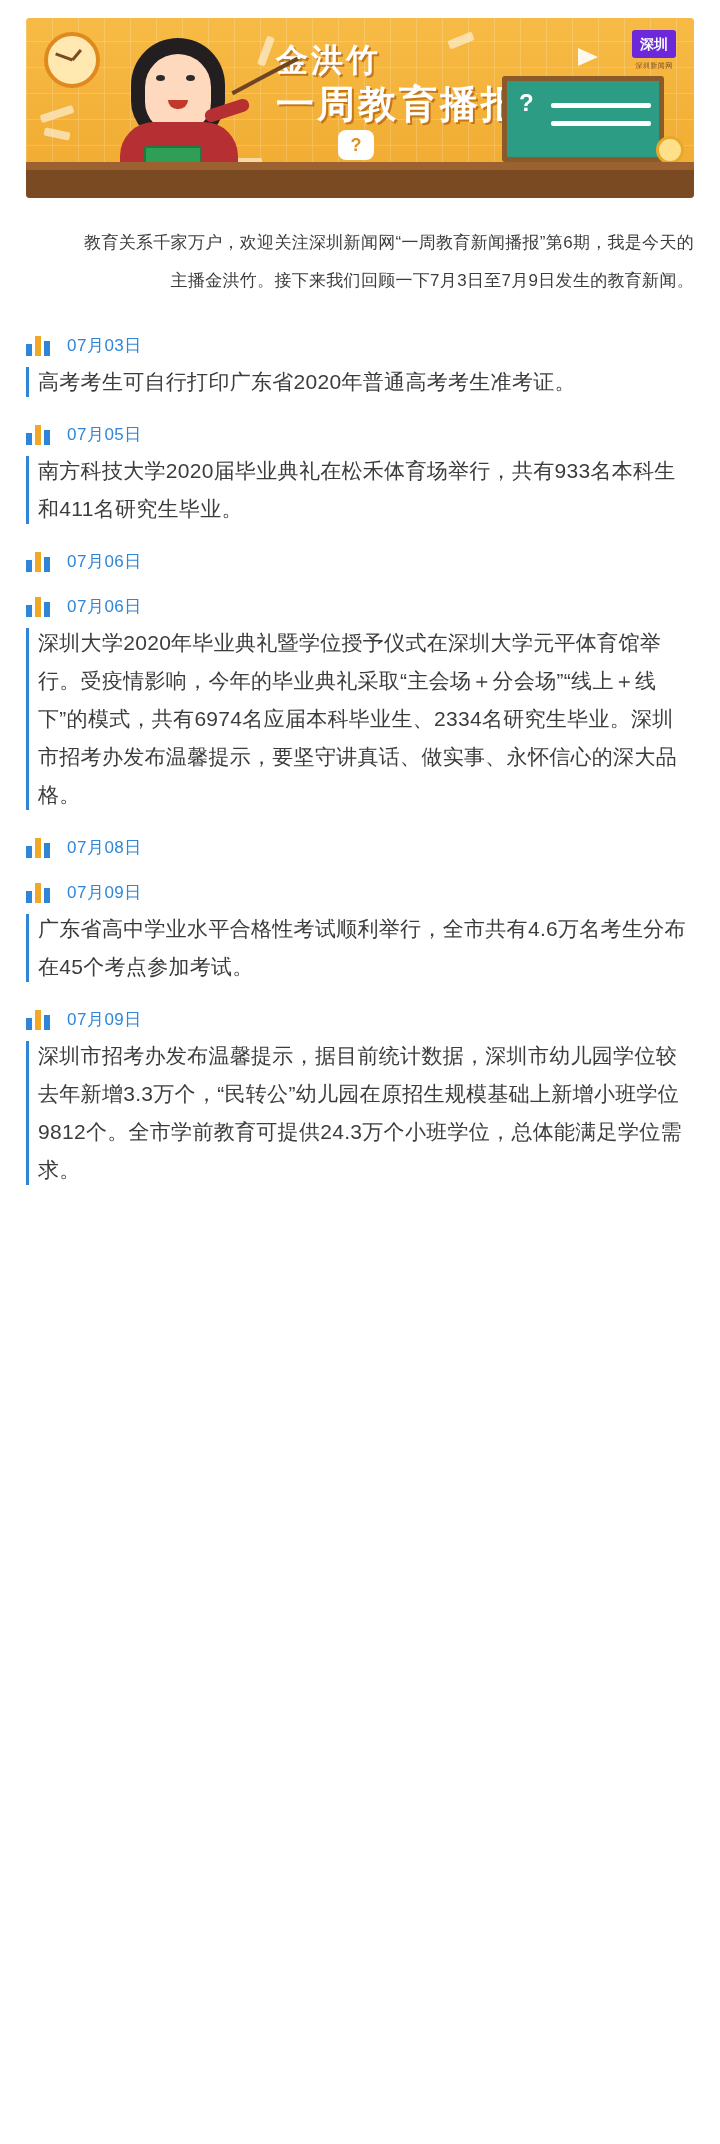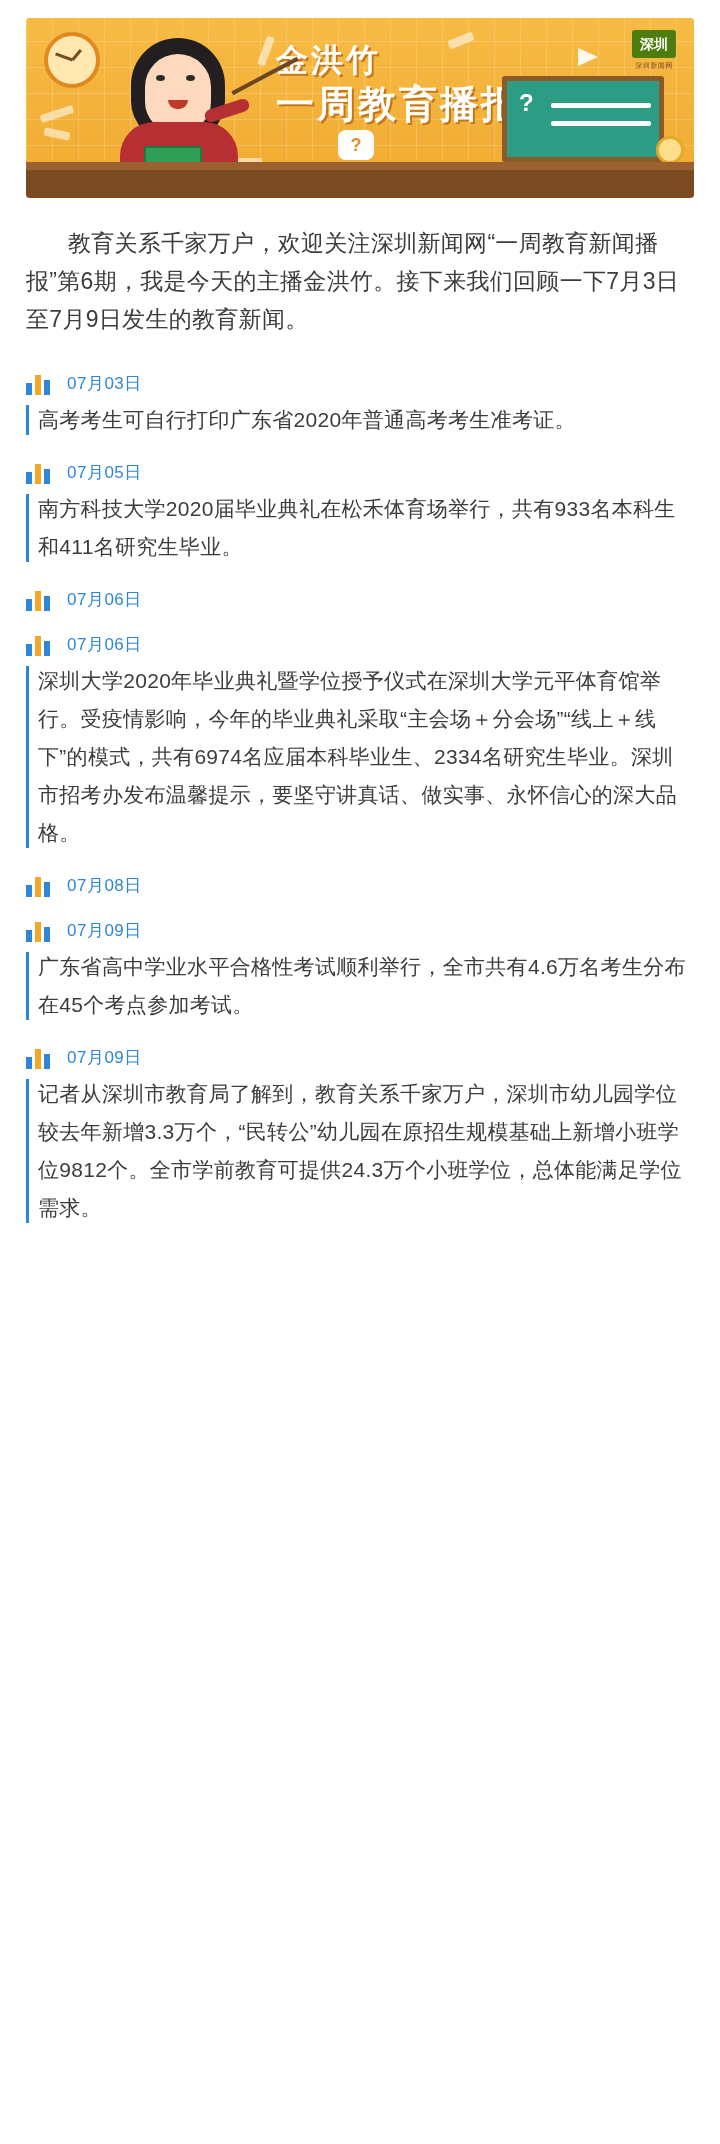--- a/index.html
+++ b/index.html
@@ -67,21 +67,21 @@
   .banner-logo {
     position: absolute;
     right: 14px;
     top: 12px;
     width: 52px;
     text-align: center;
   }
   .banner-logo .mark {
     width: 44px; height: 28px;
     margin: 0 auto;
-    background: #4d7c0f;
+    background: #6d28d9;
     border-radius: 3px;
     color: #fff;
     font-size: 14px;
     line-height: 28px;
     font-weight: bold;
   }
   .banner-logo .sub {
     margin-top: 3px;
     font-size: 7px;
     color: #7a4a22;
@@ -248,35 +248,36 @@
   .d1 { left: 14px; top: 92px; width: 34px; height: 8px; transform: rotate(-18deg); }
   .d2 { left: 18px; top: 112px; width: 26px; height: 8px; transform: rotate(12deg); }
   .d3 { left: 236px; top: 18px; width: 8px; height: 30px; transform: rotate(20deg); }
   .d4 { left: 206px; top: 140px; width: 30px; height: 10px; }
   .d5 { right: 220px; top: 18px; width: 26px; height: 9px; transform: rotate(-22deg); }
   .d6 { left: 248px; top: 146px; width: 14px; height: 22px; background: #f0ede2; }
   .d7 { left: 300px; top: 150px; width: 22px; height: 18px; background: #cf8b4b; }
 
   
   .intro {
-    font-size: 23px;
+    font-size: 17px;
     line-height: 38px;
     color: #3c3c3c;
     text-indent: 42px;
     margin: 0 0 34px 0;
     letter-spacing: 0.3px;
+    text-align: right;
   }
 
   
   .item {
     margin-bottom: 22px;
   }
   .item-head {
     display: flex;
-    align-items: flex-end;
+    align-items: center;
     margin-bottom: 6px;
     margin-top: 18px;
   }
   .bars {
     display: inline-flex;
     align-items: flex-end;
     height: 20px;
     margin-right: 14px;
   }
   .bars i {
@@ -446,17 +447,17 @@
 
     <div class="item">
       <div class="item-head">
         <span class="bars">
             <i></i>
             <i></i>
             <i></i>
           </span>
         <span class="date">07月09日</span>
       </div>
-      <div class="item-body">记者从深圳市教育局了解到，教育关系千家万户，深圳市幼儿园学位较去年新增3.3万个，“民转公”幼儿园在原招生规模基础上新增小班学位9812个。全市学前教育可提供24.3万个小班学位，总体能满足学位需求。</div>
+      <div class="item-body">深圳市招考办发布温馨提示，据目前统计数据，深圳市幼儿园学位较去年新增3.3万个，“民转公”幼儿园在原招生规模基础上新增小班学位9812个。全市学前教育可提供24.3万个小班学位，总体能满足学位需求。</div>
     </div>
 
   </div>
 </div>
 
 </body></html>

